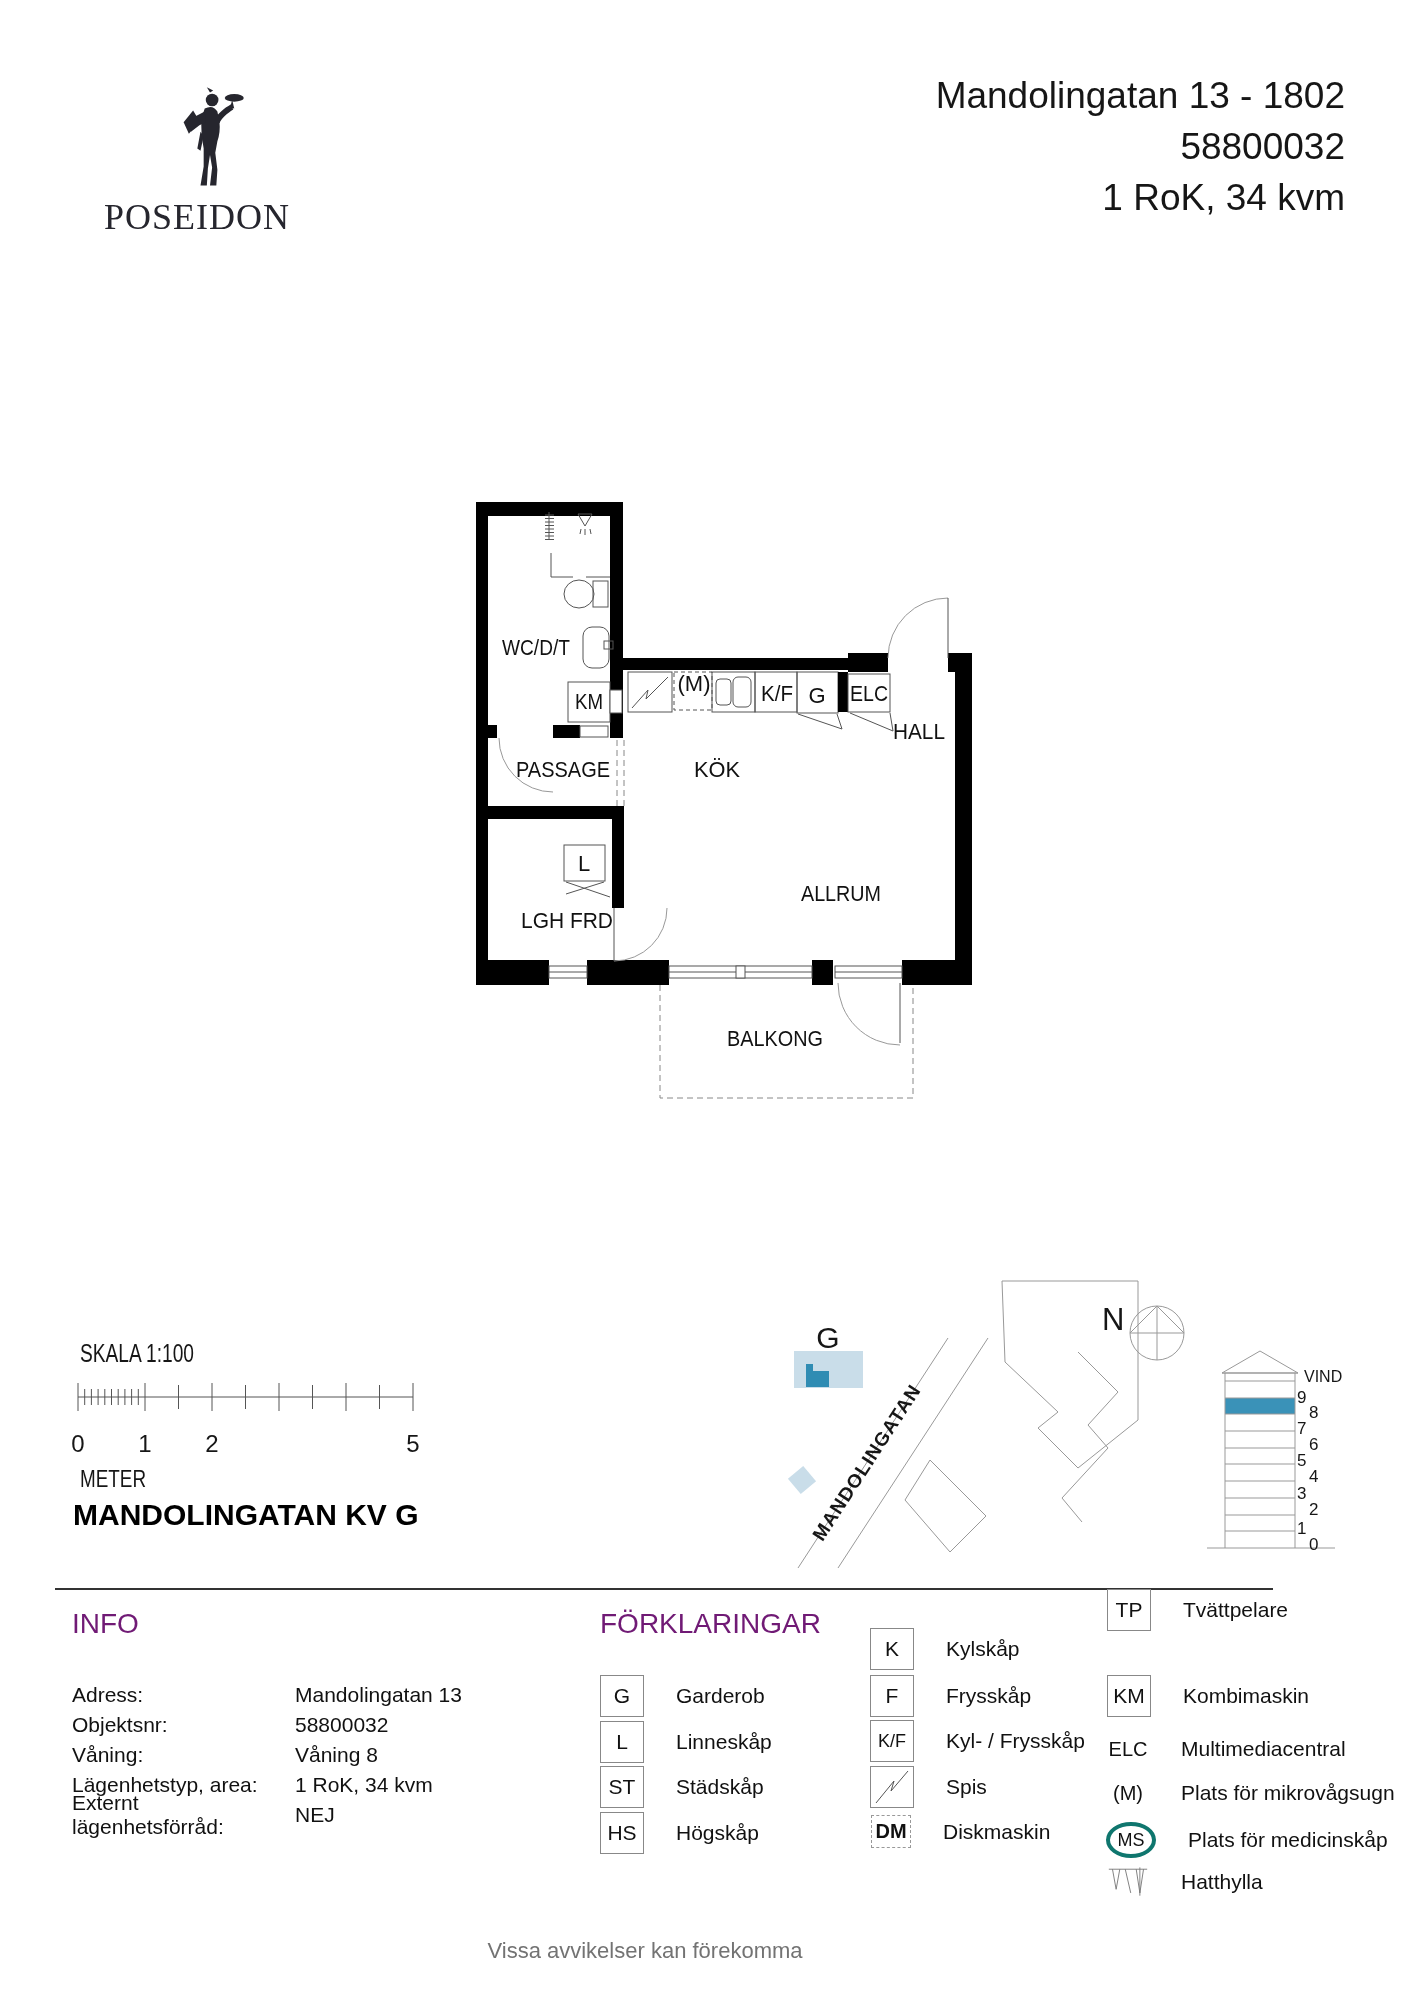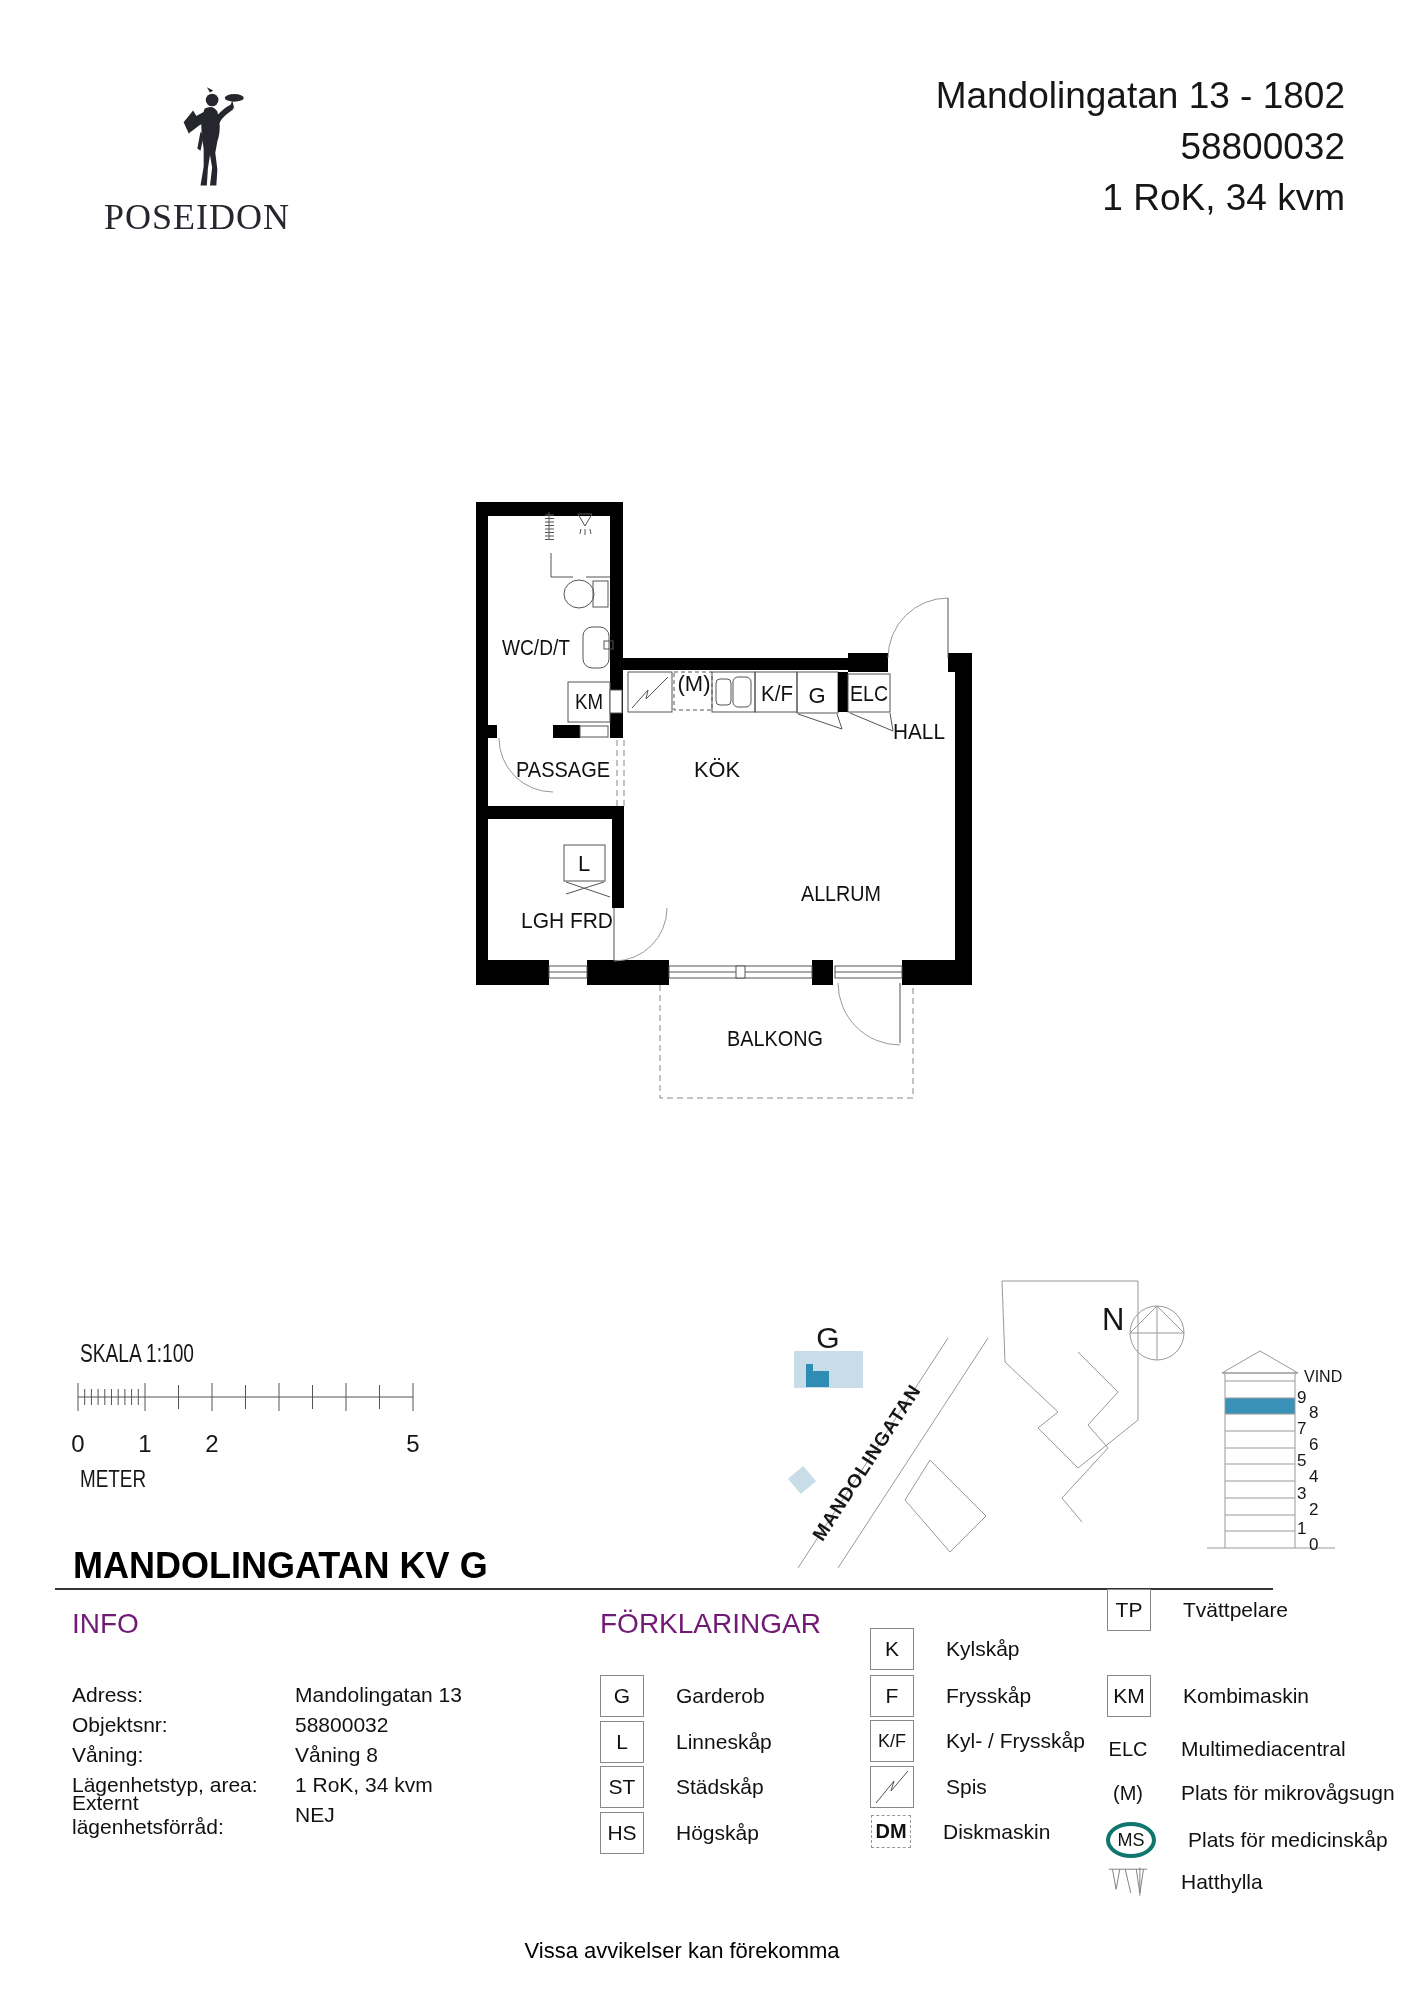--- a/index.html
+++ b/index.html
@@ -6,38 +6,38 @@
   .page{position:relative;width:1413px;height:2000px;background:#fff;overflow:hidden;
         font-family:"Liberation Sans",sans-serif;color:#111;}
   svg.layer{position:absolute;overflow:visible;}
 
   
   .brand-text{position:absolute;left:92px;top:196px;width:210px;text-align:center;
               font-family:"Liberation Serif",serif;font-size:36px;letter-spacing:1px;color:#26262e;}
   .hdr-right{position:absolute;top:70px;right:68px;text-align:right;font-size:37px;line-height:51px;color:#161616;}
 
   
-  .big-title{position:absolute;left:73px;top:1545px;font-size:36px;font-weight:bold;letter-spacing:0px;color:#000;text-align:right;}
+  .big-title{position:absolute;left:73px;top:1498px;font-size:30px;font-weight:bold;letter-spacing:0px;color:#000;text-align:right;}
 
   
   .hrule{position:absolute;left:55px;top:1588px;width:1218px;height:2px;background:#333;}
 
   
   .sec-head{position:absolute;font-size:28px;color:#701a75;}
   .info-rows{position:absolute;left:72px;top:1680px;font-size:21px;}
   .info-row{display:flex;height:30px;align-items:center;}
   .info-row .lab{width:223px;}
   
   .leg-item{position:absolute;display:flex;align-items:center;font-size:21px;}
   .sym{width:42px;display:flex;align-items:center;justify-content:center;flex:none;margin-right:32px;}
   .sym-box{height:40px;border:1px solid #888;font-size:21px;background:#fff;}
   .sym-dashed{height:31px;width:38px;border:1px dashed #999;font-size:20px;font-weight:bold;}
   .sym-plain{font-size:20px;}
   .sym-circle{height:28px;border:4px solid #0f766e;border-radius:50%;font-size:18px;}
-  .footer{position:absolute;left:0;top:1938px;width:1290px;text-align:center;font-size:22px;color:#000000;padding-left:37px;}
+  .footer{position:absolute;left:0;top:1938px;width:1290px;text-align:center;font-size:22px;color:#737373;}
 
   
   .wall{fill:#000;stroke:none;}
   .thin{stroke:#555;fill:none;stroke-width:1;}
   .thin-w{stroke:#555;fill:#fff;stroke-width:1;}
   .arc{stroke:#999;fill:none;stroke-width:1;}
   .dash{stroke:#888;fill:none;stroke-width:1;stroke-dasharray:6 4;}
   .pl{font-family:"Liberation Sans",sans-serif;font-size:22px;fill:#111;text-anchor:middle;}
   .gray{stroke:#999;fill:#fff;stroke-width:1;}
   .grayl{stroke:#999;fill:none;stroke-width:1;}

